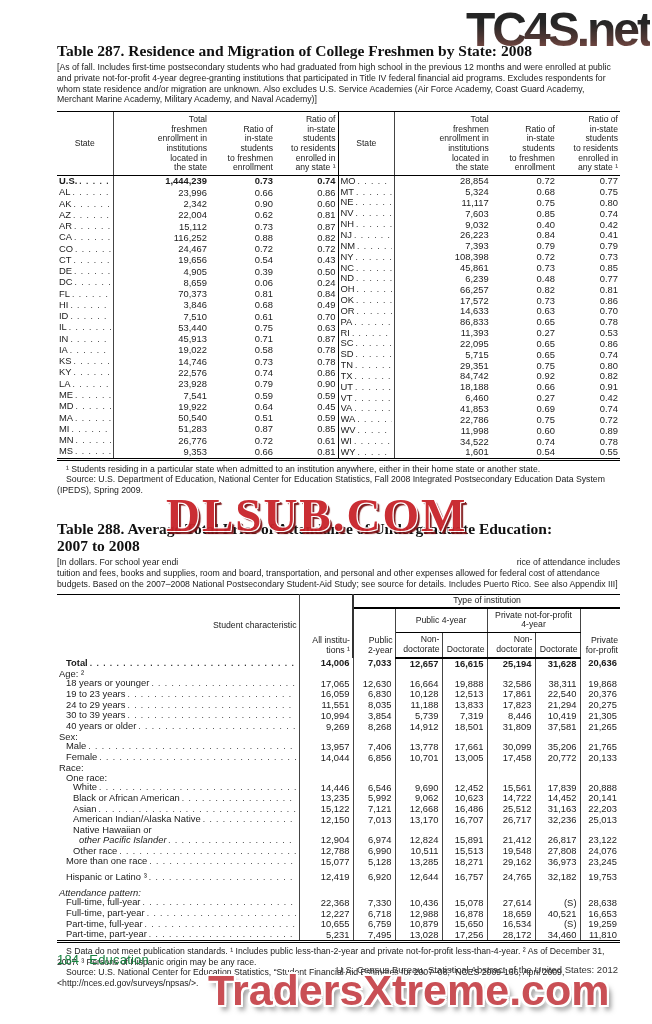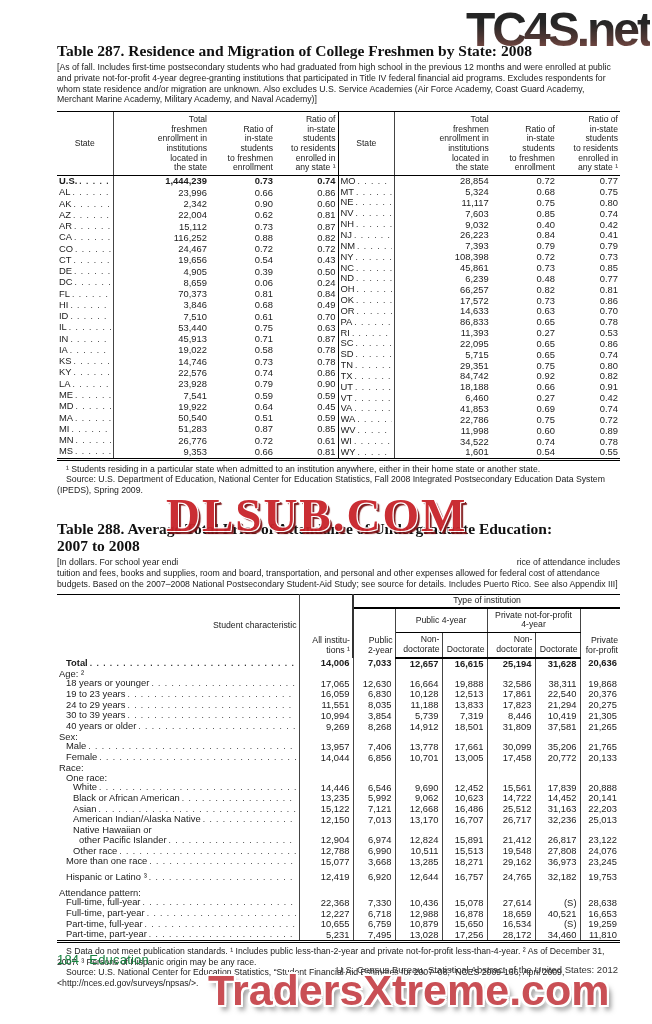--- a/index.html
+++ b/index.html
@@ -990,21 +990,21 @@
             <td class="lbl vr" style="padding-left: 16px;">Native Hawaiian or</td>
             <td class="num vr vrh"></td>
             <td class="num vr"></td>
             <td class="num vr"></td>
             <td class="num vr"></td>
             <td class="num vr"></td>
             <td class="num vr"></td>
             <td class="num"></td>
           </tr>
           <tr>
-            <td class="lbl vr" style="padding-left: 22px;">
+            <td class="lbl vr" style="padding-left: 22px; font-style: italic;">
               <span class="lblc">
                 <span class="lt">other Pacific Islander</span>
                 <span class="ld"></span>
               </span>
             </td>
             <td class="num vr vrh">12,904</td>
             <td class="num vr">6,974</td>
             <td class="num vr">12,824</td>
             <td class="num vr">15,891</td>
             <td class="num vr">21,412</td>
@@ -1027,21 +1027,21 @@
             <td class="num">24,076</td>
           </tr>
           <tr>
             <td class="lbl vr" style="padding-left: 9px;">
               <span class="lblc">
                 <span class="lt">More than one race</span>
                 <span class="ld"></span>
               </span>
             </td>
             <td class="num vr vrh">15,077</td>
-            <td class="num vr">3,668</td>
+            <td class="num vr">5,128</td>
             <td class="num vr">13,285</td>
             <td class="num vr">18,271</td>
             <td class="num vr">29,162</td>
             <td class="num vr">36,973</td>
             <td class="num">23,245</td>
           </tr>
           <tr class="gap">
             <td class="lbl vr" style="padding-left: 9px;">
               <span class="lblc">
                 <span class="lt">Hispanic or Latino ³</span>
@@ -1050,21 +1050,21 @@
             </td>
             <td class="num vr vrh">12,419</td>
             <td class="num vr">6,920</td>
             <td class="num vr">12,644</td>
             <td class="num vr">16,757</td>
             <td class="num vr">24,765</td>
             <td class="num vr">32,182</td>
             <td class="num">19,753</td>
           </tr>
           <tr class="gap">
-            <td class="lbl vr" style="padding-left: 2px;">Attendance pattern:</td>
+            <td class="lbl vr" style="padding-left: 2px; font-style: italic;">Attendance pattern:</td>
             <td class="num vr vrh"></td>
             <td class="num vr"></td>
             <td class="num vr"></td>
             <td class="num vr"></td>
             <td class="num vr"></td>
             <td class="num vr"></td>
             <td class="num"></td>
           </tr>
           <tr>
             <td class="lbl vr" style="padding-left: 9px;">

